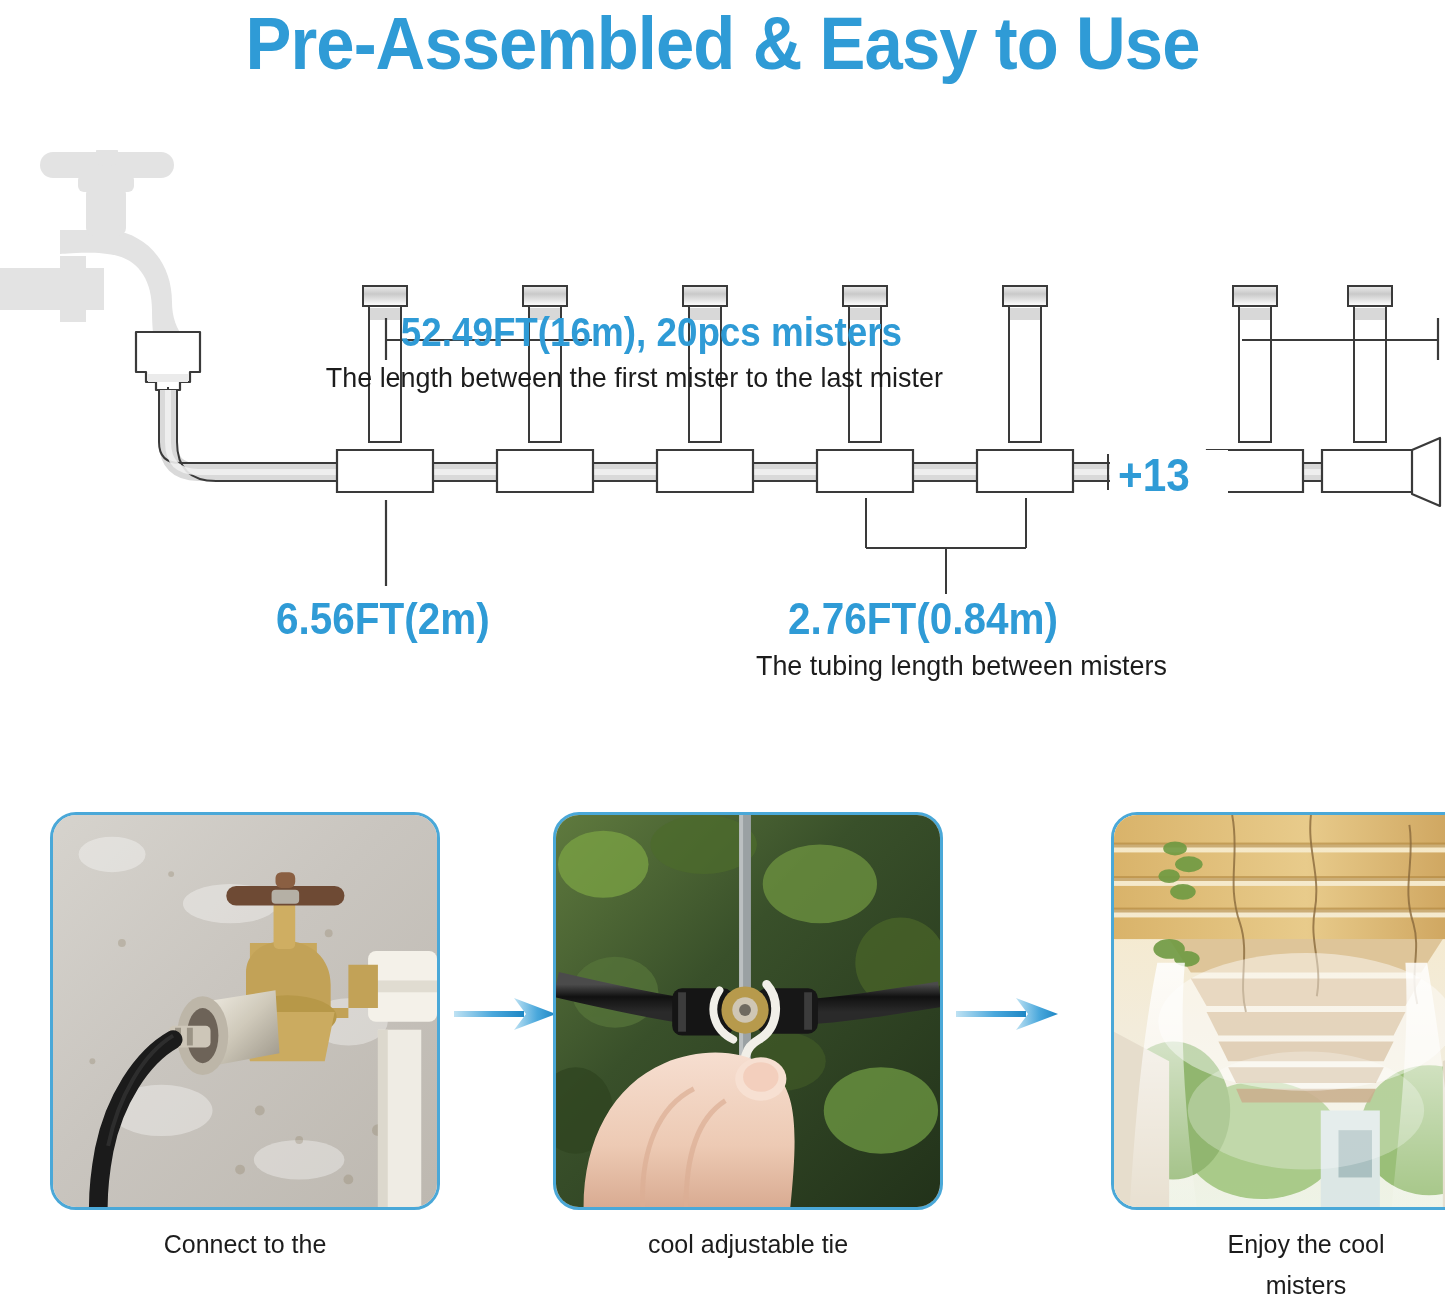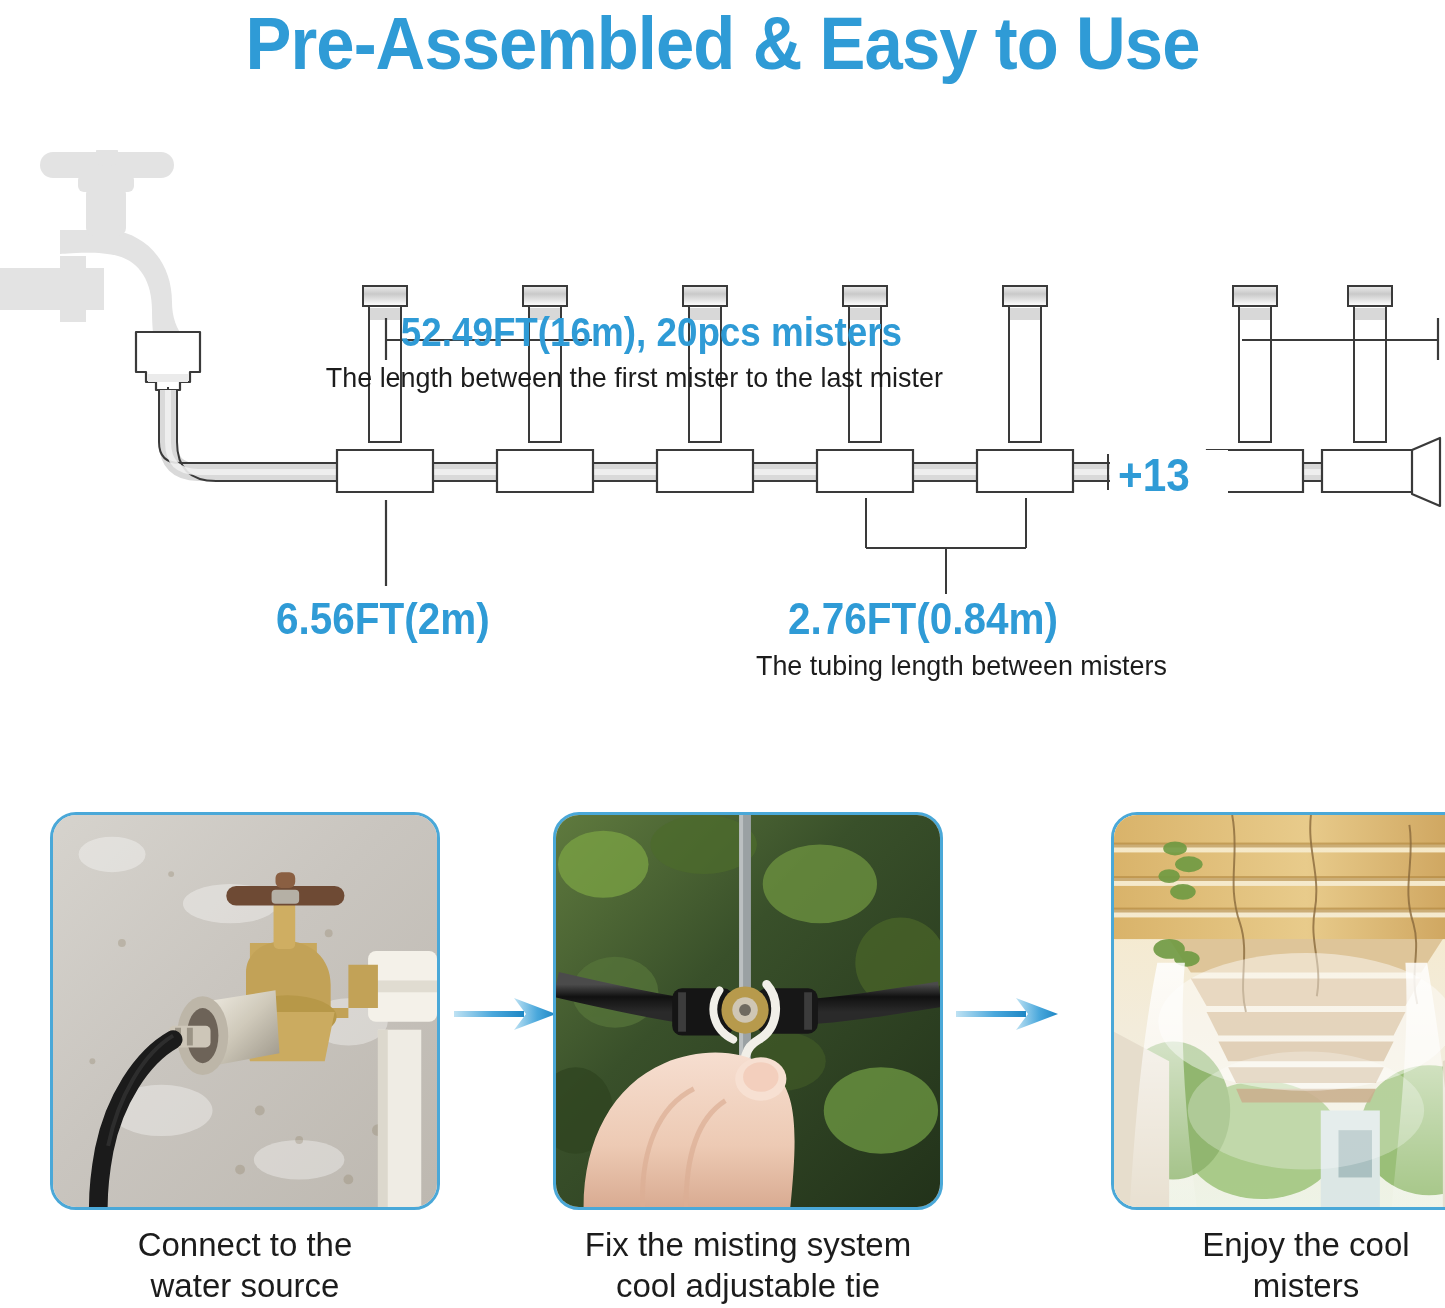--- a/index.html
+++ b/index.html
@@ -56,21 +56,21 @@
   .panel{position:absolute;top:0;width:390px;height:398px;}
   .panel .frame{
     position:absolute;left:0;top:0;width:100%;height:100%;
     border:3px solid #4aa8d8;border-radius:26px;
     overflow:hidden;box-sizing:border-box;background:#eee;
   }
   .panel .art{position:absolute;left:0;top:0;width:100%;height:100%;}
   .caption{
     position:absolute;top:412px;width:390px;text-align:center;
     font-family:"Liberation Sans", sans-serif;
-    font-size:33px;line-height:41px;color:#1c1c1c;
+    font-size:25px;line-height:41px;color:#1c1c1c;
   }
   #panel-1,#caption-1{left:50px;}
   #panel-2,#caption-2{left:553px;}
   #panel-3,#caption-3{left:1111px;}
   .arrow{position:absolute;top:172px;width:110px;height:60px;}
   #arrow-1{left:452px;}
   #arrow-2{left:954px;}
 </style>
 </head>
 <body>
@@ -295,21 +295,20 @@
           <rect x="136" y="216" width="6" height="18" fill="#9b9486"></rect>
         </g>
 
         <path d="M122,228 C90,246 62,290 52,340 C46,372 46,392 46,398" stroke="#1b1b1b" stroke-width="19" fill="none" stroke-linecap="round"></path>
         <path d="M122,224 C92,242 66,286 56,336" stroke="#3a3a3a" stroke-width="4" fill="none" opacity="0.6"></path>
       </svg>
     </div>
   </div>
   <div class="caption" id="caption-1">
     <div>Connect to the</div>
-    <div>water source</div>
   </div>
 
   <svg class="arrow" id="arrow-1" viewBox="0 0 110 60">
     <defs>
       <linearGradient id="arrG" x1="0" y1="0" x2="1" y2="0">
         <stop offset="0%" stop-color="#bfe2f3"></stop>
         <stop offset="55%" stop-color="#4aa8dc"></stop>
         <stop offset="100%" stop-color="#1d86c4"></stop>
       </linearGradient>
     </defs>
@@ -373,21 +372,20 @@
                    C244,282 246,320 238,398 Z" fill="url(#skinG)"></path>
           <path d="M88,398 C86,340 104,296 140,278" stroke="#dcae94" stroke-width="5" fill="none" opacity="0.7"></path>
           <path d="M132,398 C132,344 144,308 172,290" stroke="#dcae94" stroke-width="5" fill="none" opacity="0.7"></path>
           <ellipse cx="208" cy="268" rx="26" ry="22" fill="#f7e0d2"></ellipse>
           <ellipse cx="208" cy="266" rx="18" ry="15" fill="#f3cfbd"></ellipse>
         </g>
       </svg>
     </div>
   </div>
   <div class="caption" id="caption-2">
-    <div>Fix the misting system</div>
     <div>cool adjustable tie</div>
   </div>
 
   <svg class="arrow" id="arrow-2" viewBox="0 0 110 60">
     <rect x="2" y="27" width="70" height="6" fill="url(#arrG)"></rect>
     <path d="M62,14 L104,30 L62,46 L74,30 Z" fill="url(#arrG)"></path>
   </svg>
 
   <div class="panel" id="panel-3">
     <div class="frame">

